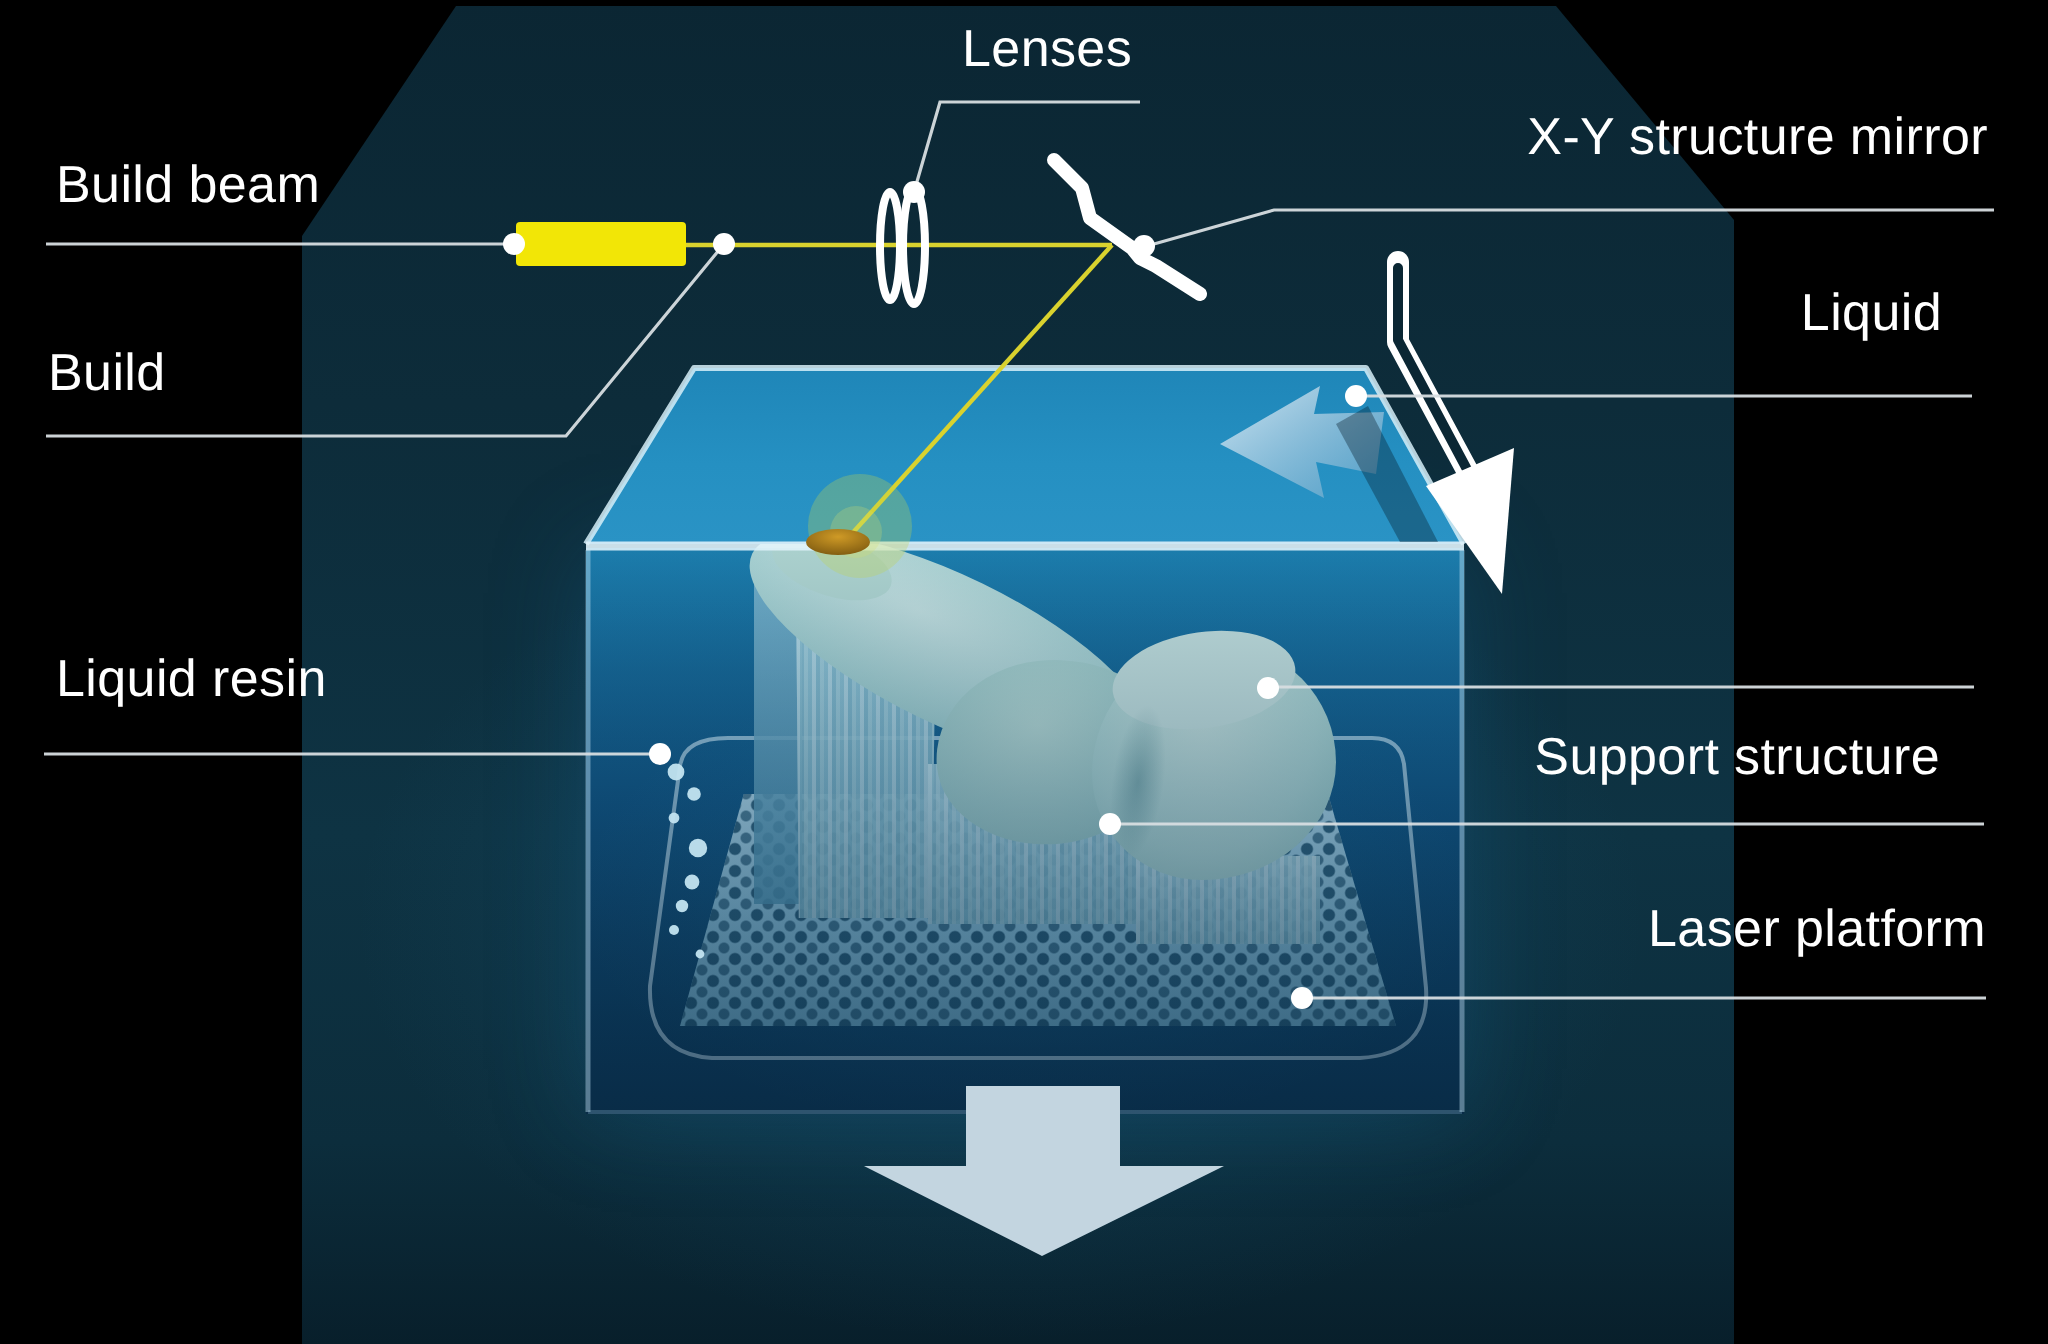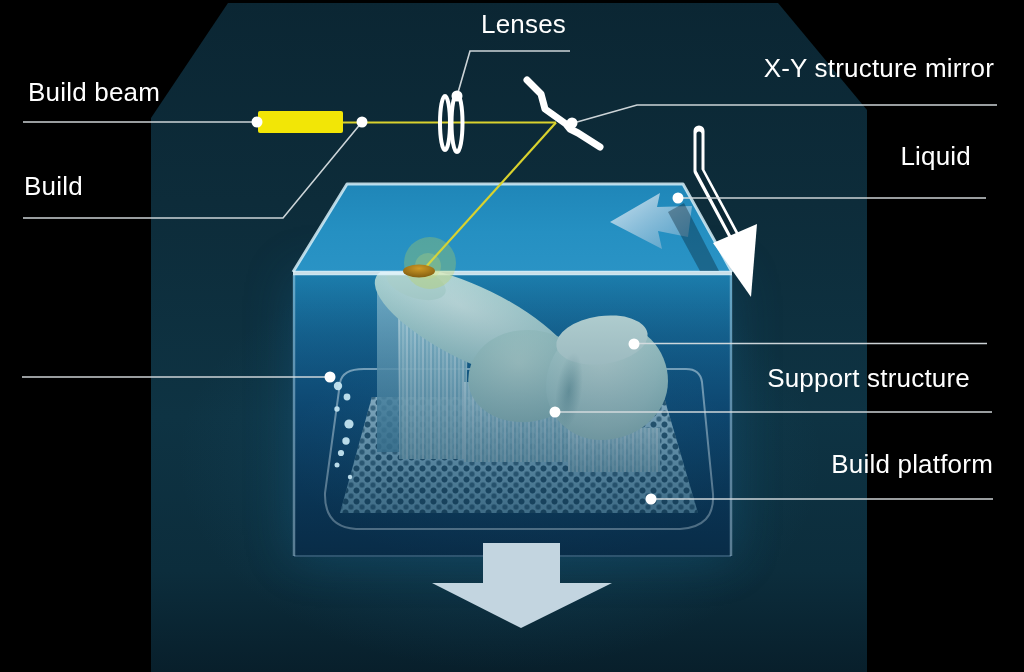--- a/index.html
+++ b/index.html
@@ -161,15 +161,16 @@
     <circle class="dot" cx="634" cy="344" r="5.5"></circle>
     <circle class="dot" cx="555" cy="412" r="5.5"></circle>
     <circle class="dot" cx="651" cy="499" r="5.5"></circle>
   </svg>
 
   <div class="lbl" style="left:28px;top:78px">Build beam</div>
   <div class="lbl" style="left:24px;top:172px">Build</div>
   <div class="lbl" style="left:481px;top:10px">Lenses</div>
   <div class="lbl" style="right:30px;top:54px">X-Y structure mirror</div>
   <div class="lbl" style="right:53px;top:142px">Liquid</div>
+  <div class="lbl" style="left:28px;top:325px">Liquid resin</div>
   <div class="lbl" style="right:54px;top:364px">Support structure</div>
-  <div class="lbl" style="right:31px;top:450px">Build platform</div>
+  <div class="lbl" style="right:31px;top:450px">Laser platform</div>
 </div>
 
 </body></html>

